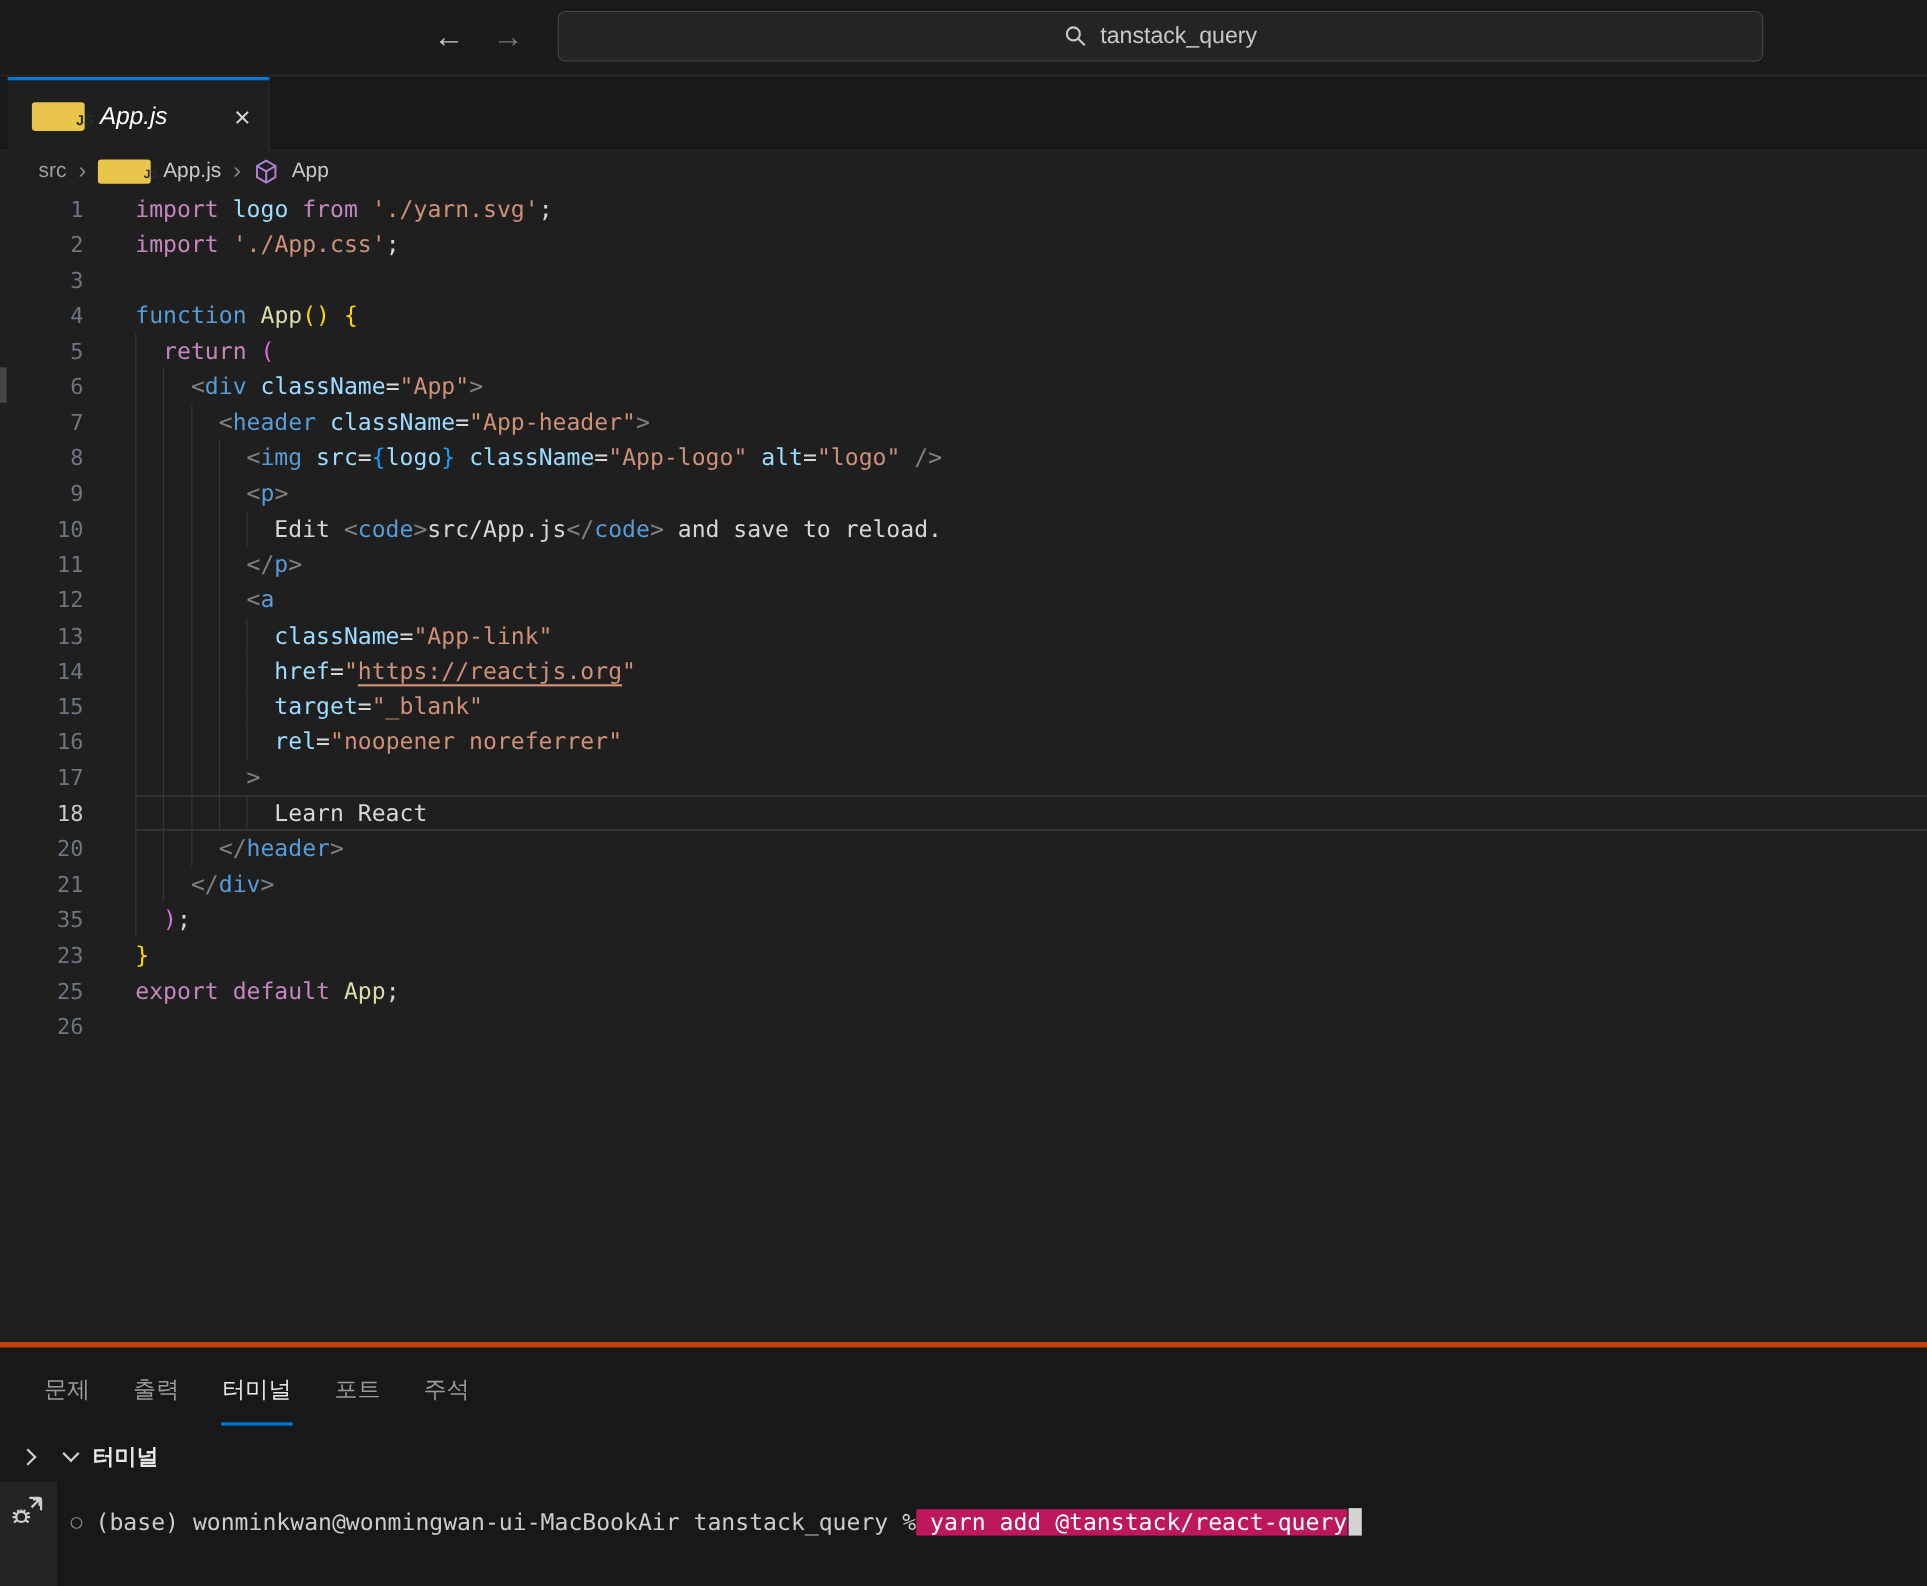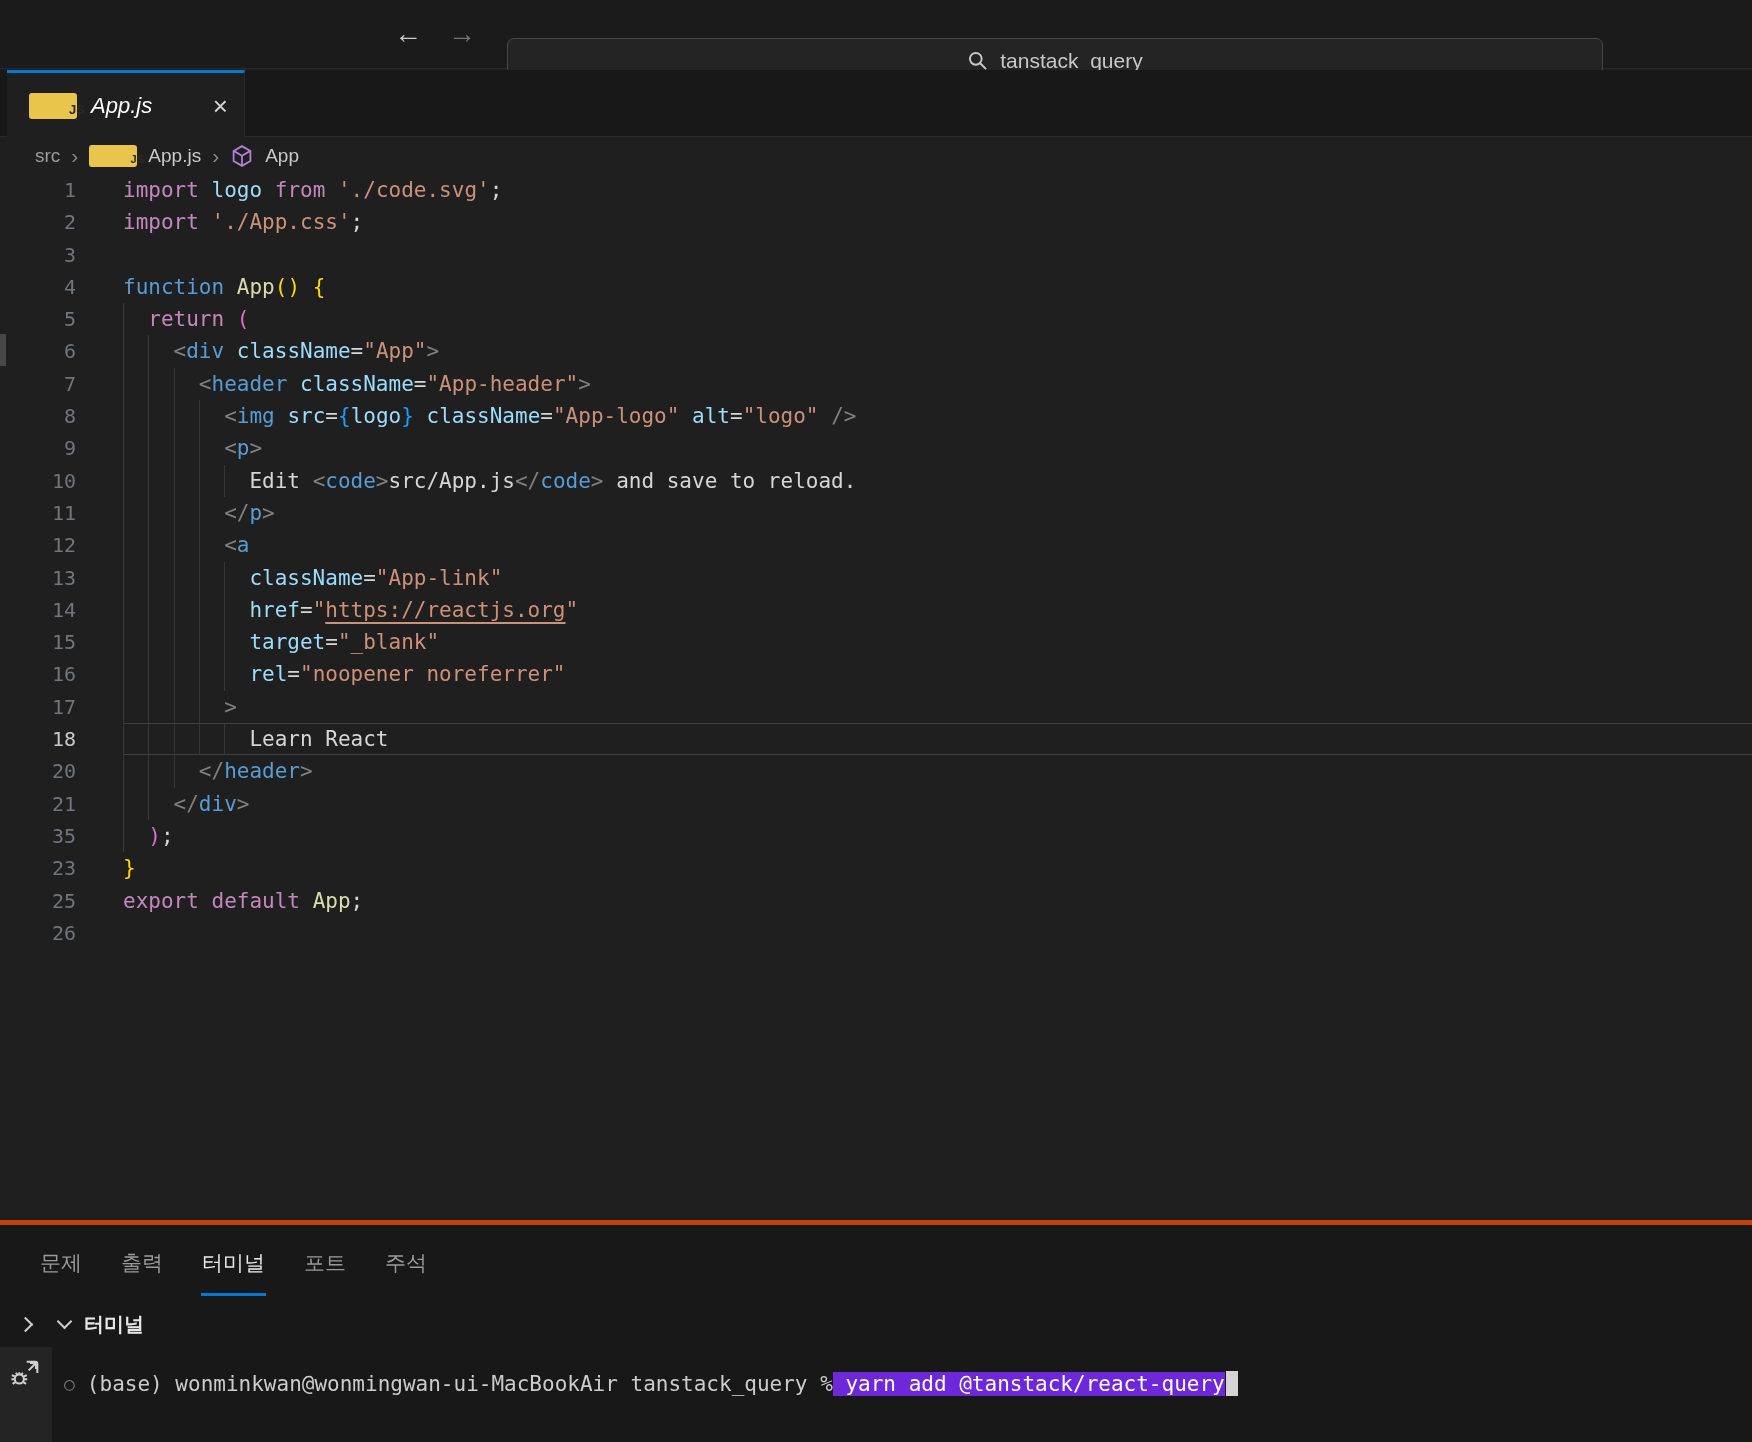--- a/index.html
+++ b/index.html
@@ -11,21 +11,21 @@
   }
   
   .titlebar{ position:absolute; top:0; left:0; right:0; height:69px;
     background:#1b1b1b; border-bottom:1px solid #2a2a2a; }
   .nav-arrow{ position:absolute; top:14px; font-size:28px; line-height:40px; width:40px; text-align:center; cursor:default; }
   .nav-back{ left:388px; color:#c9c9c9; }
   .nav-fwd{ left:442px; color:#757575; }
   .searchbox{ position:absolute; left:507px; top:10px; width:1096px; height:46px;
     background:#242424; border:1px solid #474747; border-radius:7px;
     display:flex; align-items:center; justify-content:center; gap:11px;
-    color:#c8c8c8; font-size:21px;margin-top:28px; }
+    color:#c8c8c8; font-size:21px; }
   .searchbox svg{ flex:none; }
   
   .tabstrip{ position:absolute; top:70px; left:0; right:0; height:67px;
     background:#181818; border-bottom:1px solid #2a2a2a; }
   .tab{ position:absolute; left:7px; top:0; width:238px; height:68px;
     background:#1f1f1f; border-top:3px solid #0078d4; border-right:1px solid #2a2a2a;
     display:flex; align-items:center; padding:0 16px 0 22px; gap:14px; z-index:2; }
   .jsbadge{ width:26px; height:26px; flex:none; background:#e9c54b; color:#2b2b2b;
     border-radius:3px; font-weight:700; font-size:13px;
     display:flex; align-items:flex-end; justify-content:center; padding-bottom:2px;padding-left:48px; }
@@ -74,21 +74,21 @@
   .chev-right{ transform:rotate(-45deg); margin-right:28px; }
   .chev-down{ transform:rotate(45deg); margin-top:-6px; margin-right:14px; }
   .section-title{ font-weight:700; font-size:20px; color:#e7e7e7; }
   .terminal{ display:flex; height:calc(100% - 122px); }
   .term-gutter{ width:52px; flex:none; background:#242425;
     display:flex; justify-content:center; align-items:flex-start; padding-top:10px; }
   .term-body{ flex:1; padding-top:24px; padding-left:10px;
     font-family:"DejaVu Sans Mono","Liberation Mono",monospace; font-size:21px; color:#cccccc; }
   .term-line{ display:flex; align-items:center; white-space:pre; }
   .cmd-circle{ color:#7e7e7e; font-size:18px; margin:0 12px 0 2px; }
-  .sel{ background:#6d28d9; color:#ffffff; }
+  .sel{ background:#be185d; color:#ffffff; }
   .cursor{ display:inline-block; width:12px; height:25px; background:#d4d4d4; margin-left:1px; }
 </style>
 </head>
 <body>
 
 <div class="app">
 
   <div class="titlebar">
     <span class="nav-arrow nav-back">←</span>
     <span class="nav-arrow nav-fwd">→</span>
@@ -120,21 +120,21 @@
       <path d="M2.4 4.6 L8 7.8 L13.6 4.6 M8 7.8 V14.6"></path>
     </svg>
     <span class="bc-item bc-light">App</span>
   </div>
 
   <div class="editor">
     <div class="scroll-indicator"></div>
     <div id="editor-lines">
         <div class="line">
           <span class="num">1</span>
-          <span class="code"><span class="tk-kw">import </span><span class="tk-var">logo </span><span class="tk-kw">from </span><span class="tk-str">'./code.svg'</span><span class="tk-fg">;</span></span>
+          <span class="code"><span class="tk-kw">import </span><span class="tk-var">logo </span><span class="tk-kw">from </span><span class="tk-str">'./yarn.svg'</span><span class="tk-fg">;</span></span>
         </div>
         <div class="line">
           <span class="num">2</span>
           <span class="code"><span class="tk-kw">import </span><span class="tk-str">'./App.css'</span><span class="tk-fg">;</span></span>
         </div>
         <div class="line">
           <span class="num">3</span>
           <span class="code"></span>
         </div>
         <div class="line">

